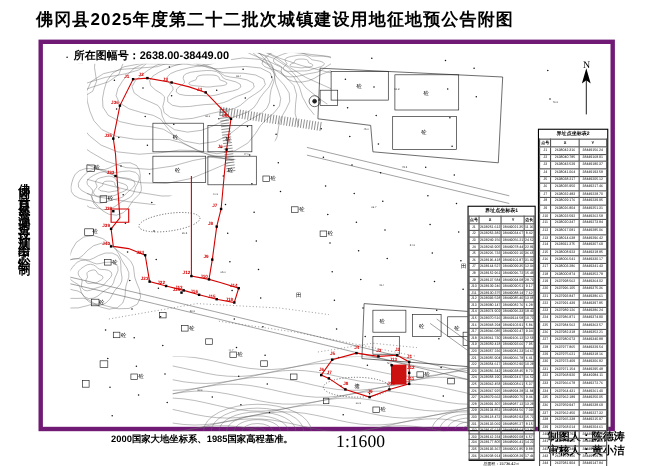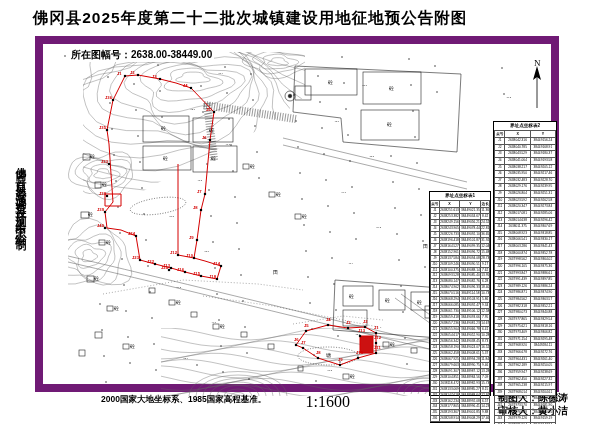--- a/index.html
+++ b/index.html
@@ -3,21 +3,21 @@
 <meta charset="utf-8">
 <style>
   html,body{margin:0;padding:0;}
   body{width:600px;height:424px;position:relative;background:#fff;
        font-family:"Liberation Sans","DejaVu Sans",sans-serif;overflow:hidden;color:#000;}
   .title{position:absolute;left:0;top:8px;width:500px;text-align:center;
          font-size:15.5px;font-weight:bold;letter-spacing:1px;}
   .side-text{position:absolute;left:13px;top:158px;writing-mode:vertical-rl;
              font-size:11px;font-weight:bold;letter-spacing:4.5px;}
   .frame{position:absolute;left:35px;top:36px;width:524px;height:356px;
-         border:8px solid #701a75;box-sizing:border-box;background:#fff;}
+         border:4px solid #701a75;box-sizing:border-box;background:#fff;}
   .sheet-no{position:absolute;left:26px;top:4px;font-size:10px;font-weight:bold;z-index:5;background:#fff;padding:0 2px;}
   svg.map{position:absolute;left:0;top:0;}
   .coord-table{position:absolute;background:#fff;border:1px solid #000;z-index:6;box-sizing:border-box;}
   .ct-title{font-size:4.6px;font-weight:bold;text-align:center;line-height:8px;height:8px;}
   .coord-table table{border-collapse:collapse;width:100%;table-layout:fixed;}
   .coord-table td,.coord-table th{border:0.4px solid #555;font-size:3.2px;font-weight:normal;
       text-align:center;padding:0;overflow:hidden;white-space:nowrap;}
   .coord-table thead th{font-size:3.6px;font-weight:bold;height:6px;line-height:6px;}
   .ct-footer{border-top:0.6px solid #000;font-size:3.6px;text-align:center;line-height:6px;}
   .bottom-note{position:absolute;left:63px;top:394px;font-size:8.5px;font-weight:bold;margin-left:38px;}

